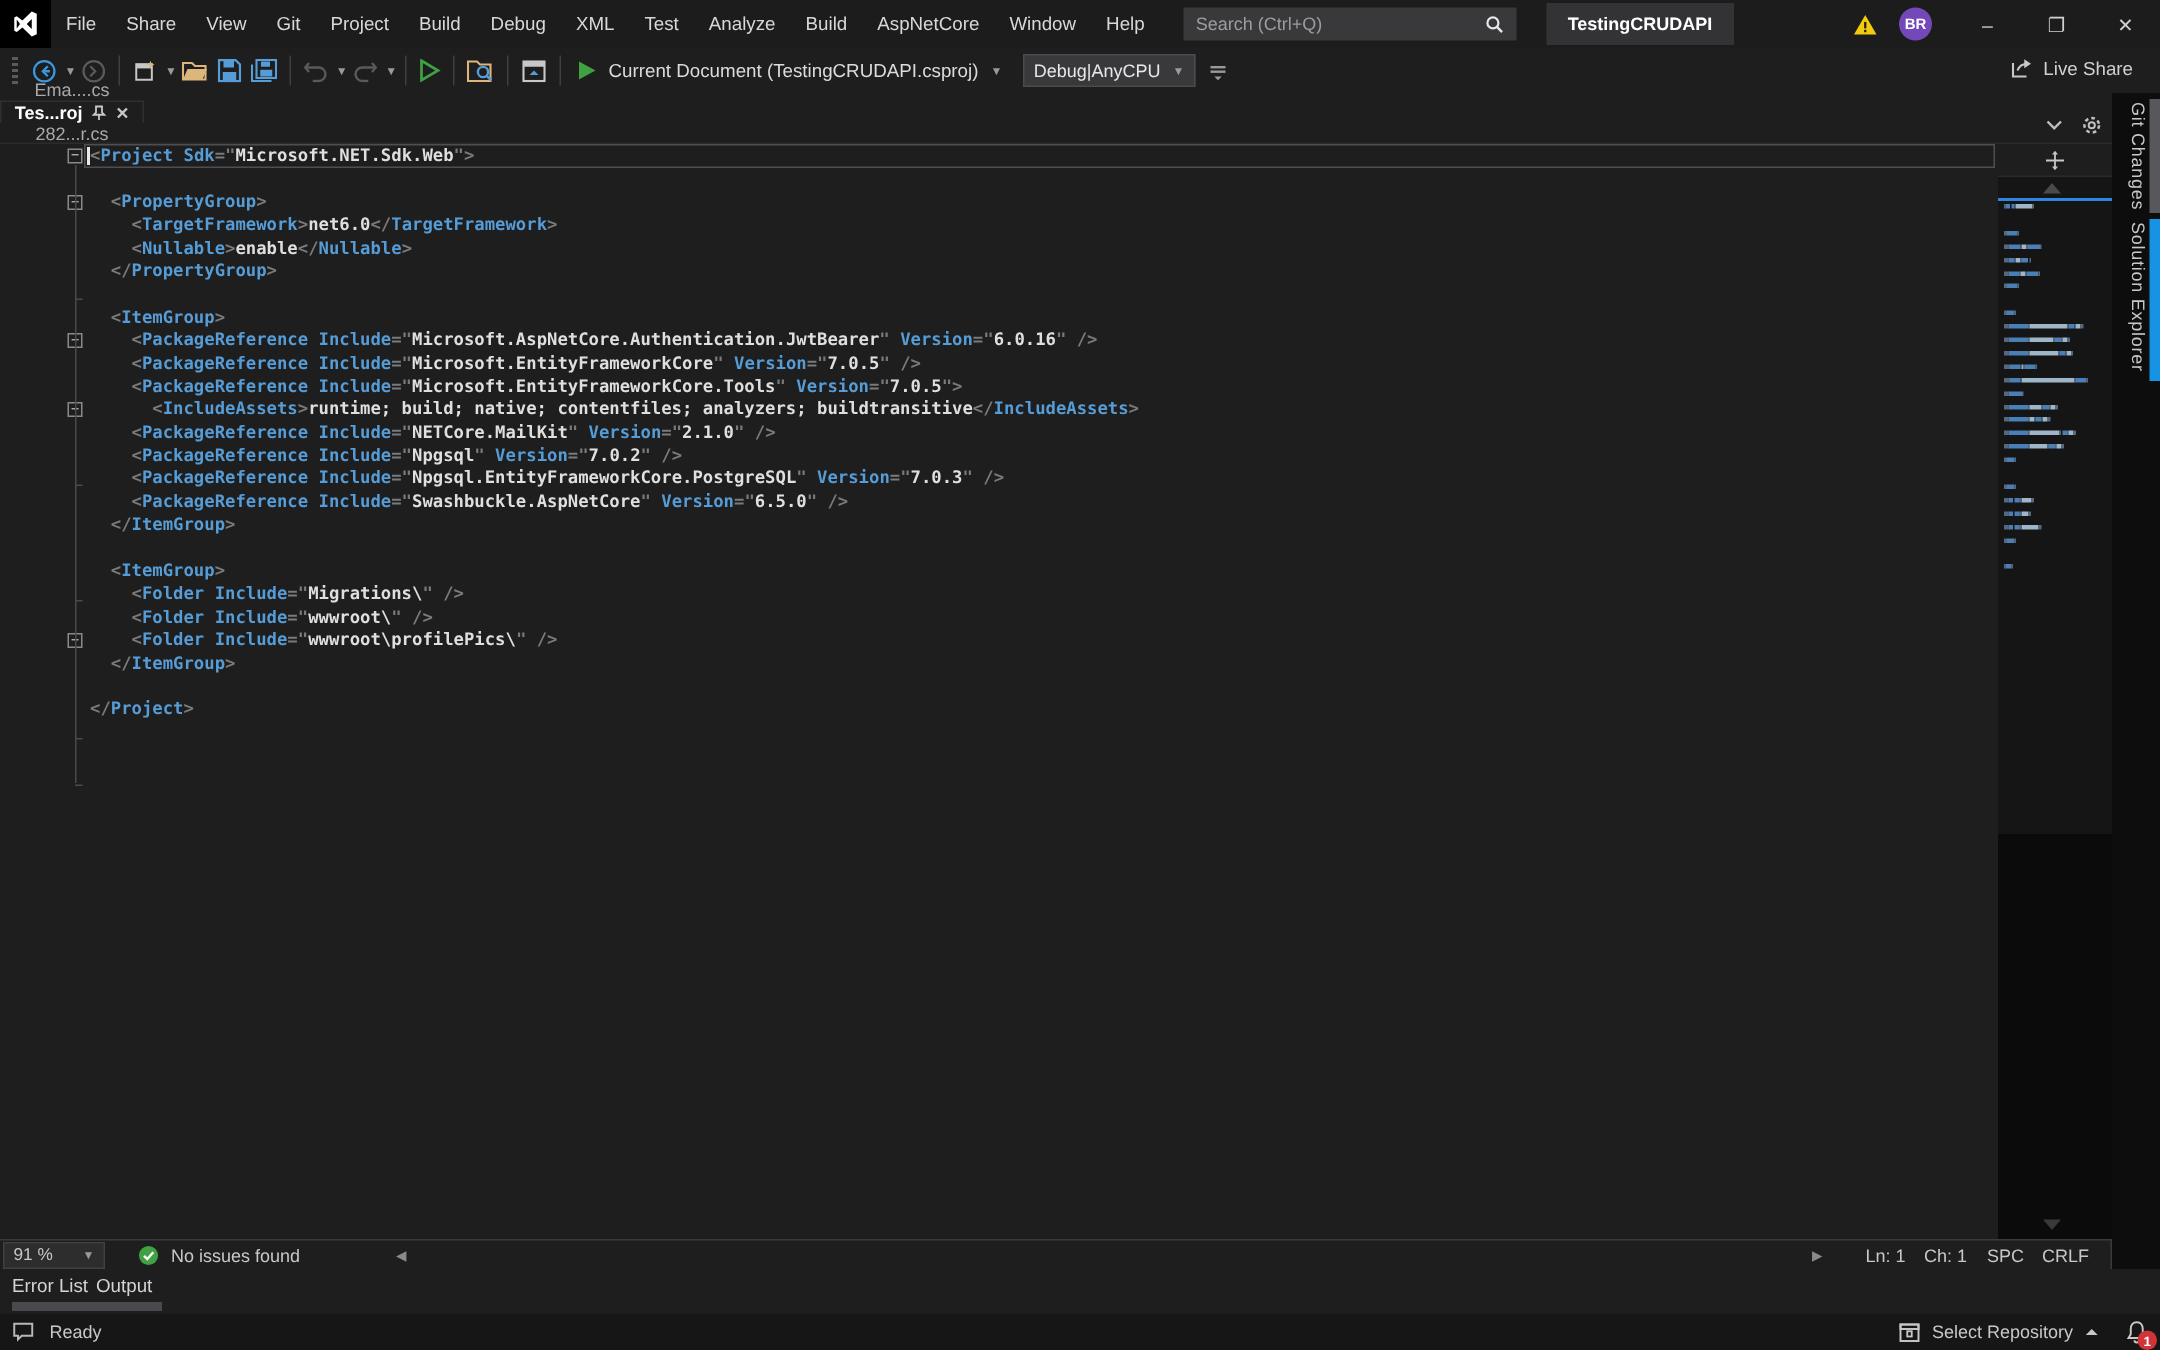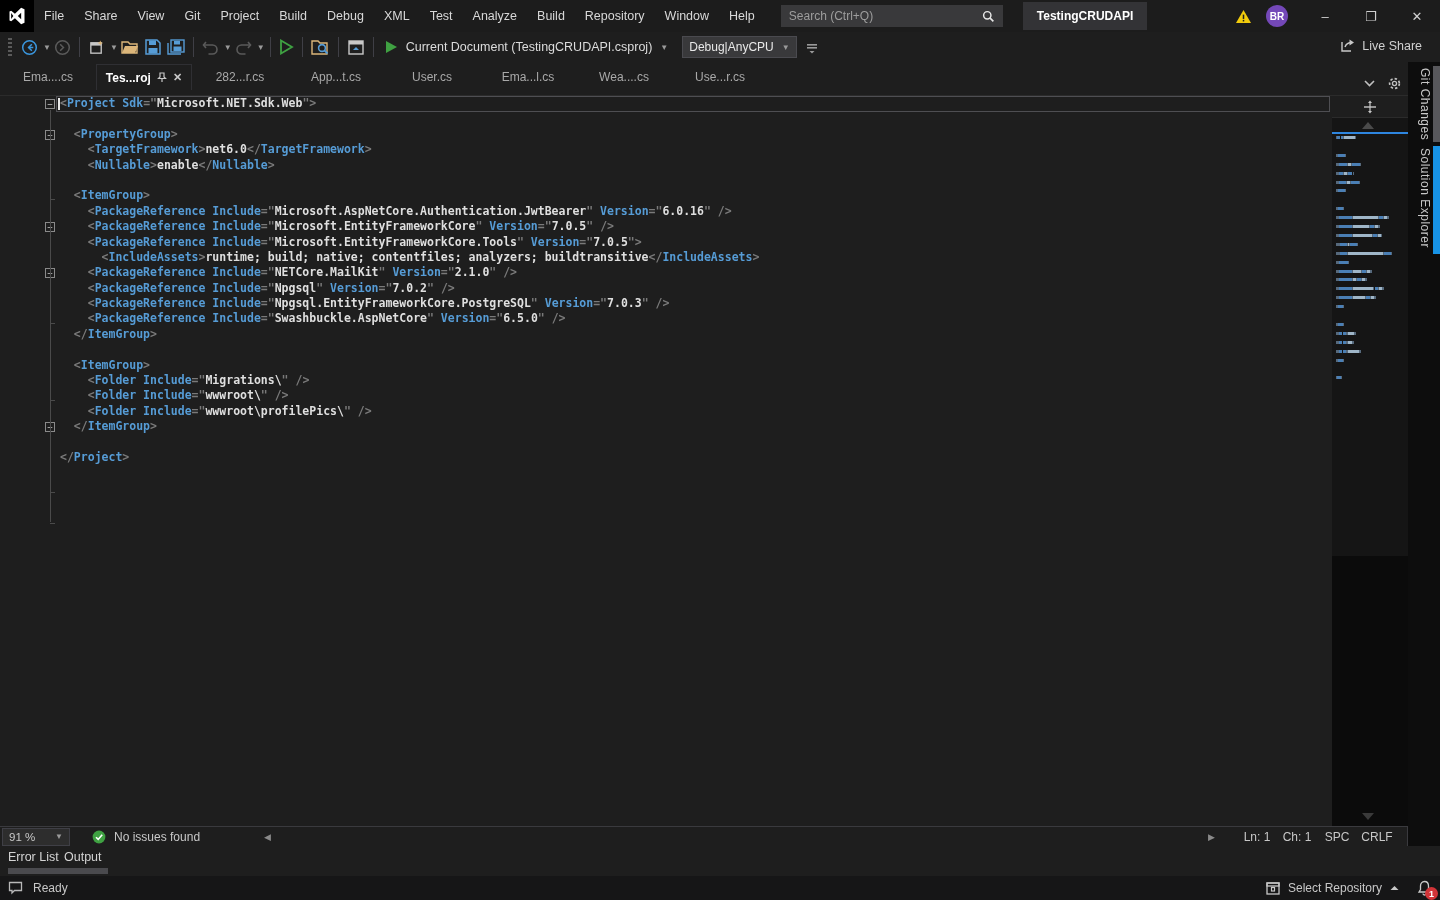--- a/index.html
+++ b/index.html
@@ -27,21 +27,21 @@
   .tsep { width:1px; height:20px; background:#3f3f46; margin:0 5px; }
   .caret { font-size:8px; color:#9a9a9a; margin-left:2px; }
   .run-target { display:flex; align-items:center; font-size:12.5px; color:#dcdcdc; padding:0 6px; }
   .combo { height:22px; background:#39393b; border:1px solid #4a4a4f; color:#e8e8e8; font-size:12px;
            display:flex; align-items:center; padding:0 6px; margin-left:8px; }
   .combo .caret { margin-left:8px; }
   .liveshare { position:absolute; right:18px; top:38px; display:flex; align-items:center; gap:6px; font-size:12.5px; color:#d0d0d0; }
 
   
   .tabstrip { left:0; top:62px; width:1408px; height:34px; background:#1e1e1e; border-bottom:1px solid #2b2b2b; }
-  .tabs { position:absolute; left:0; bottom:5px; display:flex; height:26px; }
+  .tabs { position:absolute; left:0; bottom:16px; display:flex; height:26px;flex-direction:column; }
   .tab { min-width:96px; height:26px; display:flex; align-items:center; justify-content:center; gap:6px;
          font-size:12px; color:#a9a9a9; padding:0 8px; }
   .tab.active { color:#ffffff; font-weight:bold; background:#1e1e1e; border:1px solid #2f2f33; border-bottom:none; }
   .tab .ticon { color:#c8c8c8; font-size:11px; }
   .tabstrip-icons { position:absolute; right:6px; bottom:4px; display:flex; align-items:center; gap:12px; }
 
   
   .editor { left:0; top:96px; width:1332px; height:730px; background:#1e1e1e; overflow:hidden; }
   .code-area { position:absolute; left:60px; top:0; right:0; }
   .code-line { height:15.4px; white-space:pre; font-family:"DejaVu Sans Mono", monospace; font-size:11.5px; font-weight:bold; line-height:15.4px; }
@@ -108,21 +108,21 @@
       <div class="menu-item">Share</div>
       <div class="menu-item">View</div>
       <div class="menu-item">Git</div>
       <div class="menu-item">Project</div>
       <div class="menu-item">Build</div>
       <div class="menu-item">Debug</div>
       <div class="menu-item">XML</div>
       <div class="menu-item">Test</div>
       <div class="menu-item">Analyze</div>
       <div class="menu-item">Build</div>
-      <div class="menu-item">Repository</div>
+      <div class="menu-item">AspNetCore</div>
       <div class="menu-item">Window</div>
       <div class="menu-item">Help</div>
     </div>
   <div class="searchbox">
     <span class="ph">Search (Ctrl+Q)</span>
     <svg width="13" height="13" viewBox="0 0 16 16">
         <circle cx="6.5" cy="6.5" r="4.5" fill="none" stroke="#e8e8e8" stroke-width="1.8"></circle>
         <line x1="10" y1="10" x2="14" y2="14" stroke="#e8e8e8" stroke-width="2"></line>
       </svg>
   </div>
@@ -318,20 +318,21 @@
       <div class="guide-t" style="top: 303.6px;"></div>
       <div class="guide-t" style="top: 396px;"></div>
       <div class="guide-t" style="top: 426.8px;"></div>
     </div>
   <div class="code-area">
       <div class="code-line"><span class="tk-d">&lt;</span><span class="tk-n">Project</span><span class="tk-d"> </span><span class="tk-n">Sdk</span><span class="tk-d">="</span><span class="tk-v">Microsoft.NET.Sdk.Web</span><span class="tk-d">"&gt;</span></div>
       <div class="code-line">&nbsp;</div>
       <div class="code-line"><span class="tk-d">  &lt;</span><span class="tk-n">PropertyGroup</span><span class="tk-d">&gt;</span></div>
       <div class="code-line"><span class="tk-d">    &lt;</span><span class="tk-n">TargetFramework</span><span class="tk-d">&gt;</span><span class="tk-v">net6.0</span><span class="tk-d">&lt;/</span><span class="tk-n">TargetFramework</span><span class="tk-d">&gt;</span></div>
       <div class="code-line"><span class="tk-d">    &lt;</span><span class="tk-n">Nullable</span><span class="tk-d">&gt;</span><span class="tk-v">enable</span><span class="tk-d">&lt;/</span><span class="tk-n">Nullable</span><span class="tk-d">&gt;</span></div>
+      <div class="code-line"><span class="tk-d">  &lt;/</span><span class="tk-n">PropertyGroup</span><span class="tk-d">&gt;</span></div>
       <div class="code-line">&nbsp;</div>
       <div class="code-line"><span class="tk-d">  &lt;</span><span class="tk-n">ItemGroup</span><span class="tk-d">&gt;</span></div>
       <div class="code-line"><span class="tk-d">    &lt;</span><span class="tk-n">PackageReference</span><span class="tk-d"> </span><span class="tk-n">Include</span><span class="tk-d">="</span><span class="tk-v">Microsoft.AspNetCore.Authentication.JwtBearer</span><span class="tk-d">" </span><span class="tk-n">Version</span><span class="tk-d">="</span><span class="tk-v">6.0.16</span><span class="tk-d">" /&gt;</span></div>
       <div class="code-line"><span class="tk-d">    &lt;</span><span class="tk-n">PackageReference</span><span class="tk-d"> </span><span class="tk-n">Include</span><span class="tk-d">="</span><span class="tk-v">Microsoft.EntityFrameworkCore</span><span class="tk-d">" </span><span class="tk-n">Version</span><span class="tk-d">="</span><span class="tk-v">7.0.5</span><span class="tk-d">" /&gt;</span></div>
       <div class="code-line"><span class="tk-d">    &lt;</span><span class="tk-n">PackageReference</span><span class="tk-d"> </span><span class="tk-n">Include</span><span class="tk-d">="</span><span class="tk-v">Microsoft.EntityFrameworkCore.Tools</span><span class="tk-d">" </span><span class="tk-n">Version</span><span class="tk-d">="</span><span class="tk-v">7.0.5</span><span class="tk-d">"&gt;</span></div>
       <div class="code-line"><span class="tk-d">      &lt;</span><span class="tk-n">IncludeAssets</span><span class="tk-d">&gt;</span><span class="tk-v">runtime; build; native; contentfiles; analyzers; buildtransitive</span><span class="tk-d">&lt;/</span><span class="tk-n">IncludeAssets</span><span class="tk-d">&gt;</span></div>
       <div class="code-line"><span class="tk-d">    &lt;</span><span class="tk-n">PackageReference</span><span class="tk-d"> </span><span class="tk-n">Include</span><span class="tk-d">="</span><span class="tk-v">NETCore.MailKit</span><span class="tk-d">" </span><span class="tk-n">Version</span><span class="tk-d">="</span><span class="tk-v">2.1.0</span><span class="tk-d">" /&gt;</span></div>
       <div class="code-line"><span class="tk-d">    &lt;</span><span class="tk-n">PackageReference</span><span class="tk-d"> </span><span class="tk-n">Include</span><span class="tk-d">="</span><span class="tk-v">Npgsql</span><span class="tk-d">" </span><span class="tk-n">Version</span><span class="tk-d">="</span><span class="tk-v">7.0.2</span><span class="tk-d">" /&gt;</span></div>
       <div class="code-line"><span class="tk-d">    &lt;</span><span class="tk-n">PackageReference</span><span class="tk-d"> </span><span class="tk-n">Include</span><span class="tk-d">="</span><span class="tk-v">Npgsql.EntityFrameworkCore.PostgreSQL</span><span class="tk-d">" </span><span class="tk-n">Version</span><span class="tk-d">="</span><span class="tk-v">7.0.3</span><span class="tk-d">" /&gt;</span></div>
       <div class="code-line"><span class="tk-d">    &lt;</span><span class="tk-n">PackageReference</span><span class="tk-d"> </span><span class="tk-n">Include</span><span class="tk-d">="</span><span class="tk-v">Swashbuckle.AspNetCore</span><span class="tk-d">" </span><span class="tk-n">Version</span><span class="tk-d">="</span><span class="tk-v">6.5.0</span><span class="tk-d">" /&gt;</span></div>

